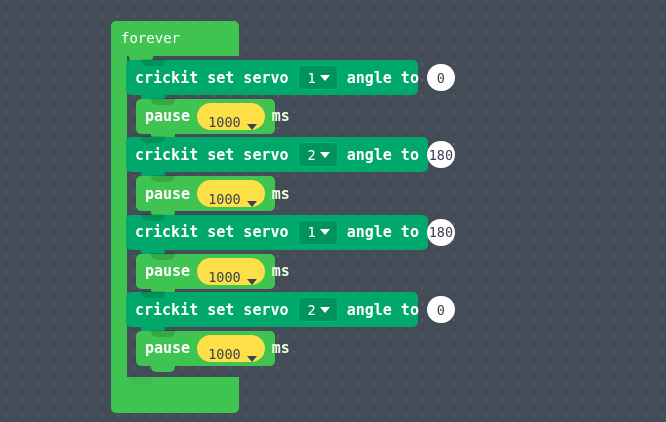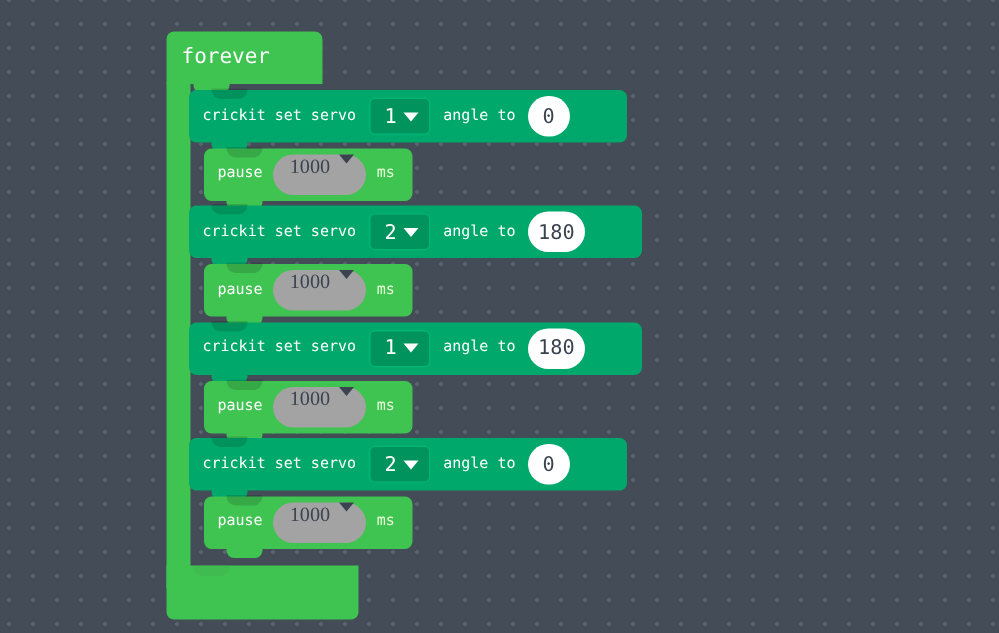--- a/index.html
+++ b/index.html
@@ -23,21 +23,21 @@
   .forever-block {
     position: absolute;
     left: 111px;
     top: 21px;
     width: 128px;
     height: 371px;
   }
   .forever-head {
     position: absolute;
     left: 0; top: 0;
-    width: 104px;
+    width: 128px;
     height: 35px;
     background: #3fc351;
     border-radius: 5px 5px 0 0;
   }
   .forever-head .notch {
     position: absolute;
     left: 18px;
     bottom: -6px;
     width: 24px;
     height: 7px;
@@ -116,22 +116,23 @@
   }
   .block.crickit .botnotch { background: #00a86b; }
   .block.pause {
     background: #3fc351;
     left: 136px;
   }
   .block.pause .botnotch { background: #3fc351; }
 
   .btext {
     color: #ffffff;
-    font-size: 10px;
+    font-size: 15px;
     line-height: 16px;
+    font-weight: bold;
   }
   .btext.ms { color: #eaffd8; }
 
   
   .dd-green {
     display: inline-flex;
     align-items: center;
     gap: 4px;
     background: #00935d;
     border: 1px solid #00b377;
@@ -168,29 +169,28 @@
   }
   .oval-white .oval-val {
     color: #3b4350;
     font-size: 13.5px;
     line-height: 16px;
   }
 
   
   .dd-white {
     display: inline-flex;
-    align-items: flex-start;
+    align-items: flex-end;
     gap: 6px;
-    background: #a3a3a3;
+    background: #fde047;
     border-radius: 14px;
     height: 27px;
     padding: 0 8px 0 11px;
     margin: 0 7px;
     box-sizing: border-box;
-    font-family: Liberation Serif, serif;
   }
   .dd-white .dval {
     color: #3b4350;
     font-size: 13.5px;
     line-height: 16px;
   }
   .tri-dark {
     width: 0; height: 0;
     border-left: 5px solid transparent;
     border-right: 5px solid transparent;

